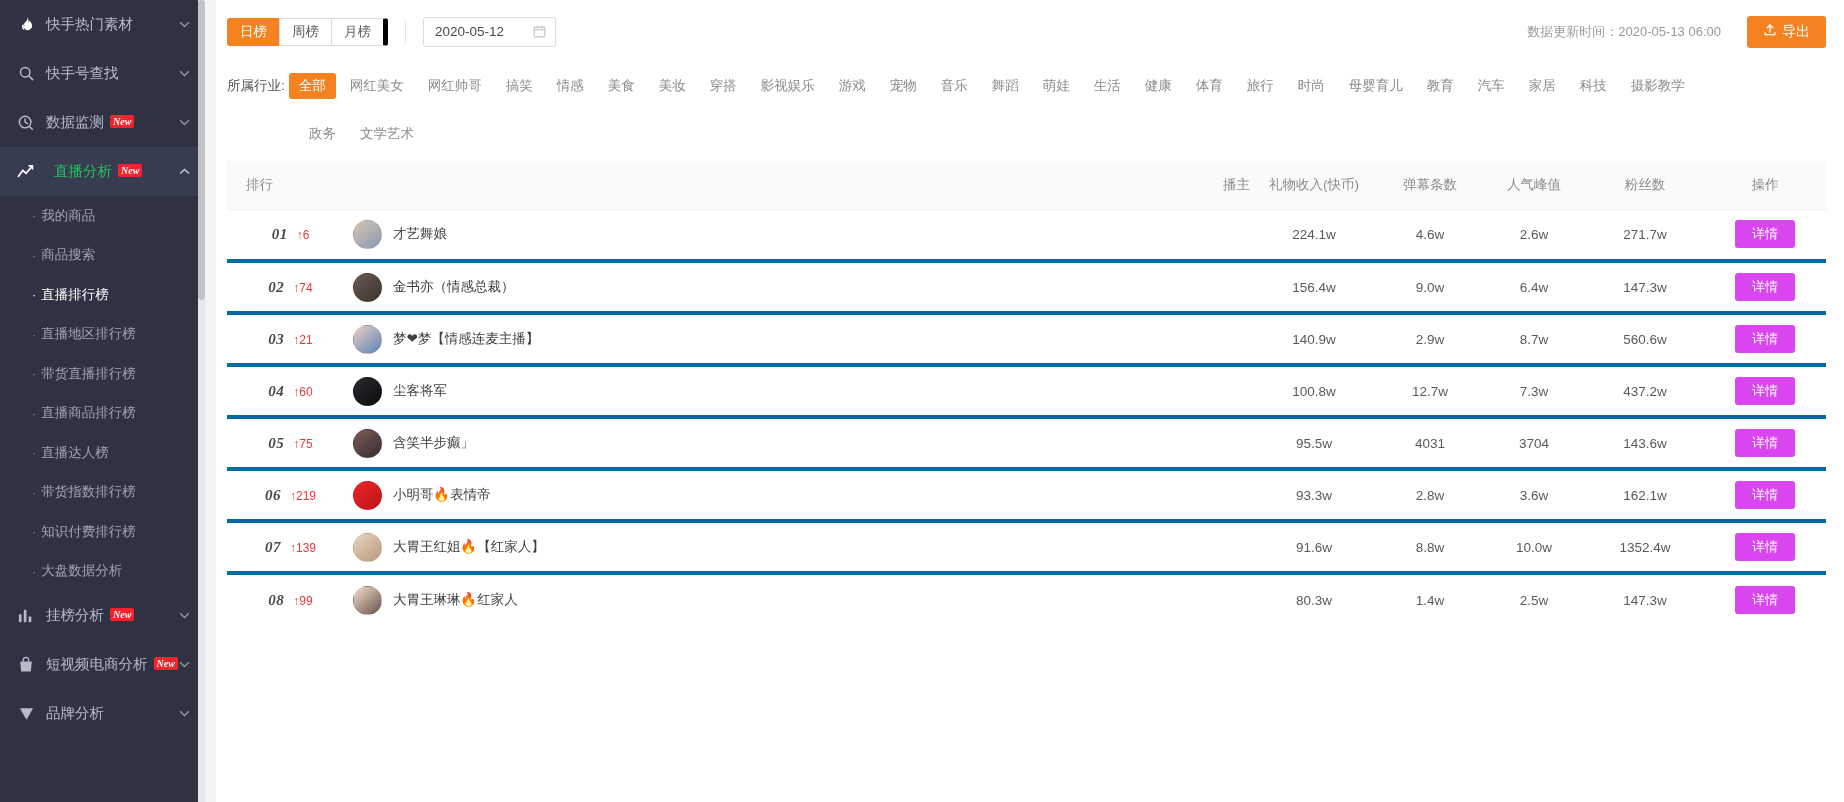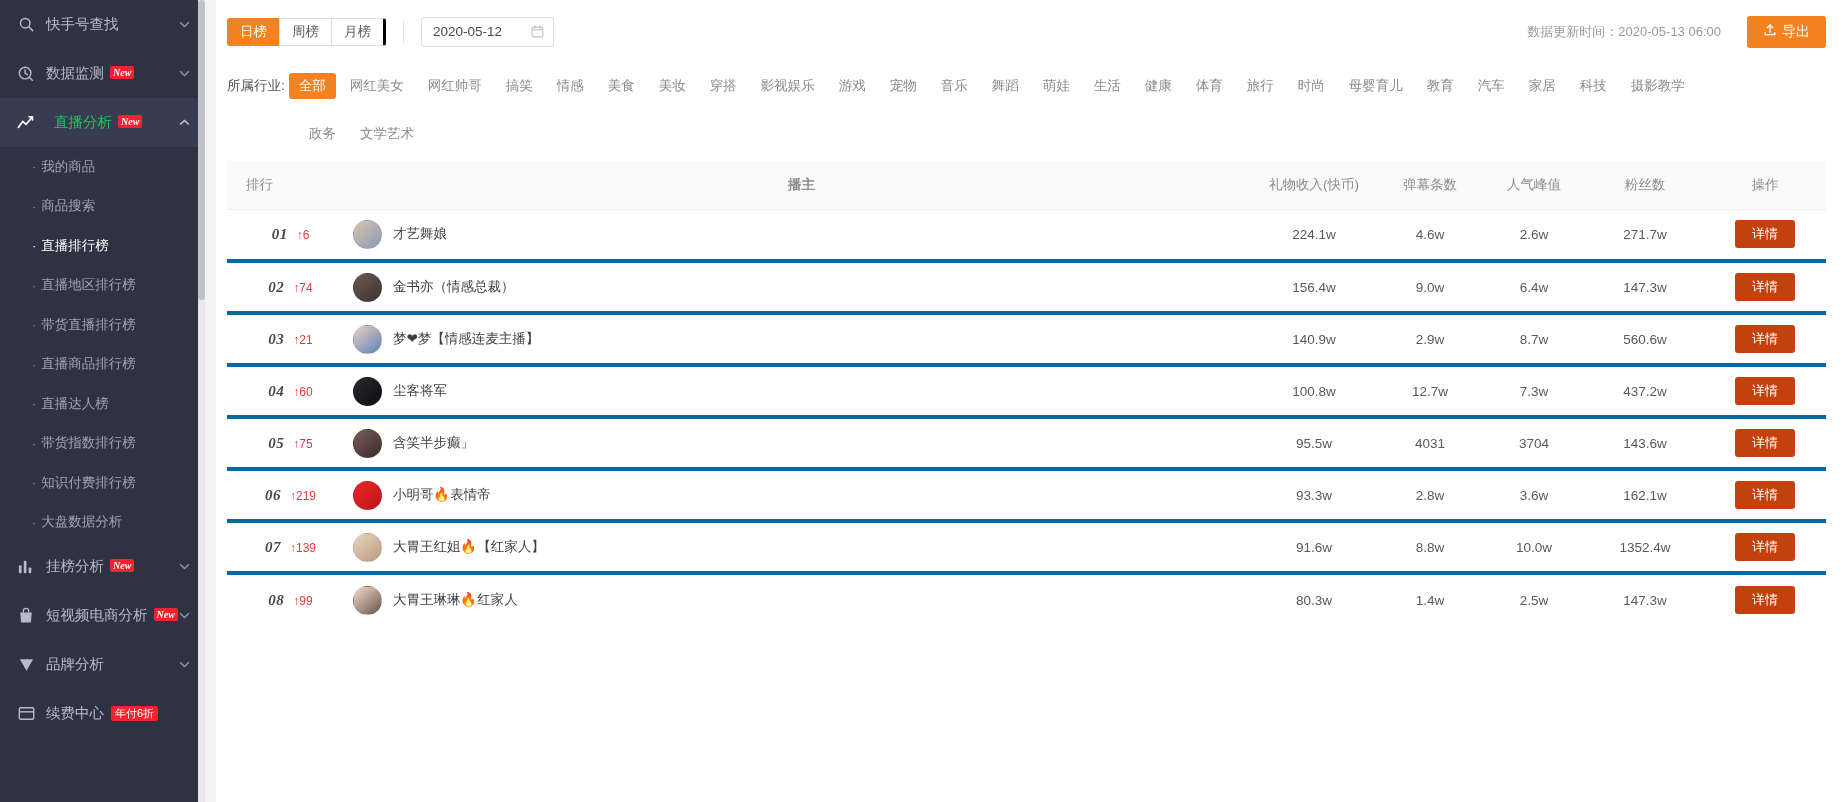--- a/index.html
+++ b/index.html
@@ -89,21 +89,21 @@
     padding: 0 18px 0 11px;
   }
   .seg { display: flex; }
   .seg .sbtn {
     height: 28px; min-width: 46px; padding: 0 12px;
     display: flex; align-items: center; justify-content: center;
     font-size: 13.5px; color: #5f5f5f; cursor: pointer;
     border: 1px solid #dcdcdc; border-right: none; background: #fff;
   }
   .seg .sbtn:first-child { border-radius: 3px 0 0 3px; }
-  .seg .sbtn:last-child { border-right: 3px solid #000000; border-radius: 0 3px 3px 0; text-align: right; }
+  .seg .sbtn:last-child { border-right: 5px solid #000000; border-radius: 0 3px 3px 0; text-align: right; }
   .seg .sbtn.on { background: #f58220; border-color: #f58220; color: #fff; }
   .divider-v { width: 1px; height: 22px; background: #e4e4e4; margin: 0 17px; }
   .datebox {
     width: 133px; height: 30px; border: 1px solid #dcdcdc; border-radius: 3px;
     display: flex; align-items: center; padding: 0 9px 0 11px;
     font-size: 13.5px; color: #4a4a4a; cursor: pointer; background: #fff;
   }
   .datebox .cal { margin-left: auto; color: #bfbfbf; display: flex; }
   .spacer { flex: 1; }
   .updated { font-size: 13px; color: #9a9a9a; margin-right: 26px; white-space: nowrap; }
@@ -133,21 +133,21 @@
 
   
   .tbl-wrap { padding: 0 18px 0 11px; }
   table.rank { width: 100%; border-collapse: collapse; table-layout: fixed; }
   table.rank thead th {
     background: #fafafa; height: 48px; font-weight: normal;
     font-size: 13.5px; color: #8c8c8c; text-align: center;
     border-bottom: 1px solid #f0f0f0;
   }
   table.rank thead th.c-rank { width: 108px; text-align: left; padding-left: 19px; }
-  table.rank thead th.c-host { text-align: center; padding-left: 18px; font-weight: bold; }
+  table.rank thead th.c-host { text-align: right; padding-left: 18px; }
   table.rank thead th.c-num { width: 104px; }
   table.rank thead th.c-gift { width: 128px; }
   table.rank thead th.c-fans { width: 118px; text-align: center; }
   table.rank thead th.c-act { width: 122px; }
   table.rank tbody td {
     height: 52px; border-bottom: 4px solid #0369a1;
     font-size: 13.5px; color: #5a5a5a; text-align: center;
   }
   table.rank tbody tr:last-child td { border-bottom: none; }
   td.rk { text-align: left; padding-left: 19px; white-space: nowrap; }
@@ -158,33 +158,46 @@
   .rk .up { color: #e4393c; font-size: 12px; margin-left: 9px; }
   td.host { text-align: left; padding-left: 18px; }
   .hostcell { display: flex; align-items: center; }
   .avatar {
     width: 29px; height: 29px; border-radius: 50%; flex: 0 0 29px;
     margin-right: 11px; background: #ddd; overflow: hidden;
     display: block; border: 1px solid rgba(0,0,0,.04);
   }
   .hname { font-size: 13.5px; color: #3f3f3f; white-space: nowrap; }
   .btn-detail {
-    display: inline-block; background: #c2410c; color: #fff;
+    display: inline-block; background: #d946ef; color: #fff;
     font-size: 13px; border: none; border-radius: 3px;
     padding: 5px 17px; cursor: pointer;
     font-family: "Liberation Sans", sans-serif;
   }
 </style>
 </head>
 <body>
 
 <div class="app">
 
   <nav class="sidebar">
 
+    <div class="grp">
+      <span class="gicon">
+        <svg width="17" height="17" viewBox="0 0 24 24" fill="#ffffff">
+            <path d="M13.5 1s.8 3.2-1.4 5.6C10 9 8 10.6 8 13.6 8 17.2 10.7 20 14 20s6-2.6 6-6.1c0-3.5-2.4-5.4-3.3-7.7-.3 1.3-1 2-1.8 2.5.3-2.6-.6-5.6-1.4-7.7zM9.6 13.3c-1 .9-1.6 2-1.6 3.3 0 1.4.7 2.6 1.7 3.4-2.4-.4-4.2-2.4-4.2-4.9 0-1.4.6-2.6 1.5-3.5.4.7 1.4 1.3 2.6 1.7z"></path>
+          </svg>
+      </span>
+      <span class="glabel">快手热门素材</span>
+      <span class="caret">
+        <svg width="11" height="7" viewBox="0 0 12 8" fill="none" stroke="#9296a5" stroke-width="1.6">
+            <path d="M1 1.5 L6 6.2 L11 1.5"></path>
+          </svg>
+      </span>
+    </div>
 
     <div class="grp">
       <span class="gicon">
         <svg width="17" height="17" viewBox="0 0 20 20" fill="none" stroke="#b8bcc9" stroke-width="1.7">
             <circle cx="8.5" cy="8.5" r="5.6"></circle>
             <path d="M12.7 12.7 L17.2 17.2" stroke-linecap="round"></path>
           </svg>
       </span>
       <span class="glabel">快手号查找</span>
       <span class="caret">
@@ -308,30 +321,20 @@
           </svg>
       </span>
       <span class="glabel">品牌分析</span>
       <span class="caret">
         <svg width="11" height="7" viewBox="0 0 12 8" fill="none" stroke="#9296a5" stroke-width="1.6">
             <path d="M1 1.5 L6 6.2 L11 1.5"></path>
           </svg>
       </span>
     </div>
 
-    <div class="grp">
-      <span class="gicon">
-        <svg width="17" height="15" viewBox="0 0 18 16" fill="none" stroke="#b8bcc9" stroke-width="1.5">
-            <rect x="1.3" y="1.8" width="15.4" height="12.4" rx="1.6"></rect>
-            <path d="M1.3 6.2 H16.7"></path>
-          </svg>
-      </span>
-      <span class="glabel">续费中心</span>
-      <span class="badge-sale">年付6折</span>
-    </div>
 
     <div class="side-scroll">
       <div class="thumb"></div>
     </div>
   </nav>
 
   <div class="main">
     <div class="panel">
 
 

